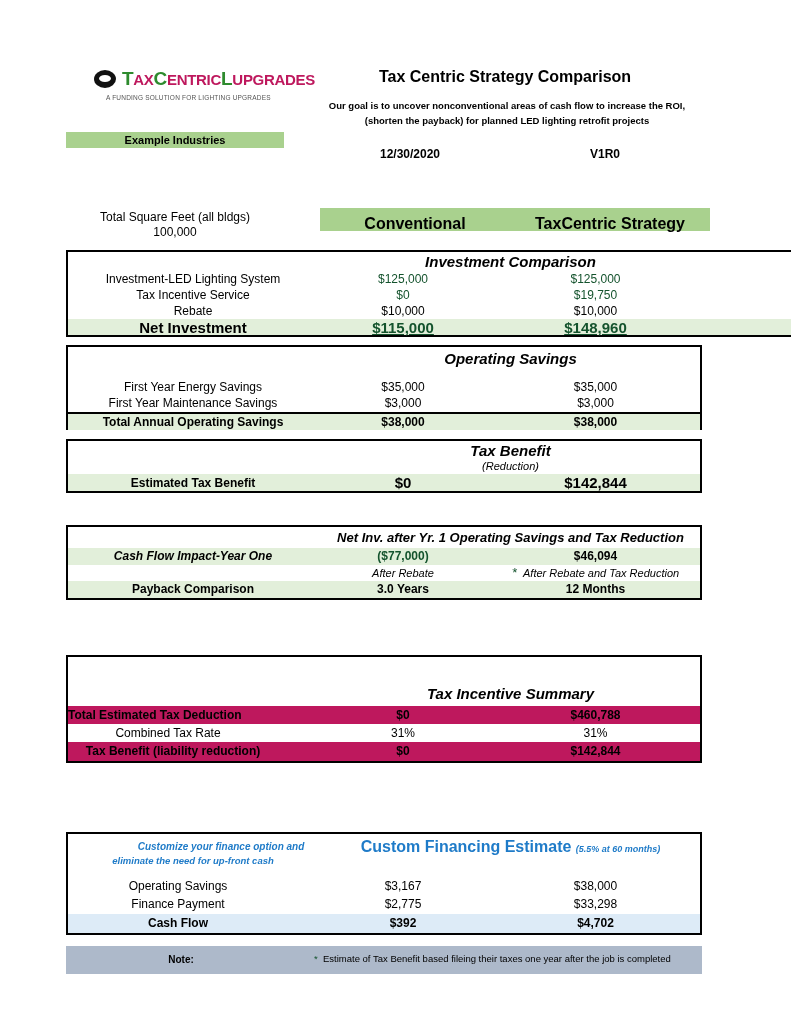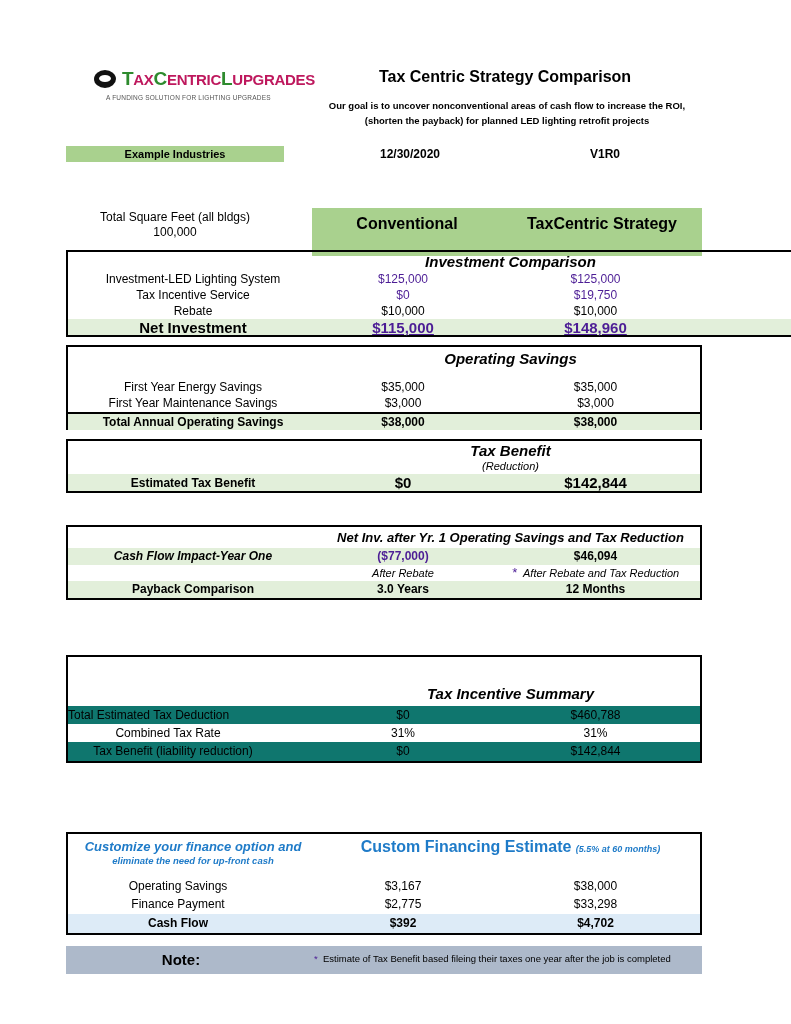--- a/index.html
+++ b/index.html
@@ -1,39 +1,39 @@
 <!DOCTYPE html>
 <html><head>
 <meta charset="utf-8">
 <style>
   html, body { margin: 0; padding: 0; background: #ffffff; }
   body { width: 791px; height: 1024px; position: relative; font-family: "Liberation Sans", sans-serif; color: #000; overflow: hidden; }
   .abs { position: absolute; }
   .c { text-align: center; }
   .b { font-weight: bold; }
   .i { font-style: italic; }
-  .red { color: #4c1d95; }
+  .red { color: #14532d; }
   .blue { color: #1f7bc8; }
 
   
   .logo { left: 94px; top: 68px; width: 195px; height: 42px; }
   .logo-bubble { position: absolute; left: 0; top: 2px; width: 22px; height: 18px; background: #111; border-radius: 50%; }
   .logo-bubble::after { content: ""; position: absolute; left: 5px; top: 5px; width: 12px; height: 7px; border-radius: 50%; background: #fff; }
   .logo-text { position: absolute; left: 28px; top: 0; font-size: 19px; font-weight: bold; letter-spacing: -0.3px; white-space: nowrap; }
   .logo-text .g { color: #2e8b2e; }
   .logo-text .k { color: #be185d; }
   .logo-text .sm { font-size: 15px; }
   .logo-tag { position: absolute; left: 12px; top: 26px; font-size: 6.5px; color: #555; letter-spacing: 0.2px; white-space: nowrap; }
 
   .title { left: 330px; top: 68px; width: 350px; font-size: 16px; font-weight: bold; text-align: center; }
   .subtitle { left: 312px; top: 98px; width: 390px; font-size: 9.5px; font-weight: bold; text-align: center; line-height: 15px; }
 
   .green-bar { background: #a9d18e; }
   .light-green { background: #e2efda; }
-  .light-gray { background: #0f766e; }
+  .light-gray { background: #be185d; font-weight: bold; }
   .light-blue { background: #ddebf7; }
   .note-bar { background: #adb9ca; }
 
   .box { border: 2px solid #000; box-sizing: border-box; }
 
   .row { position: absolute; left: 0; right: 0; }
   .cell { position: absolute; top: 0; white-space: nowrap; text-align: center; }
   .col-label { left: 0; width: 250px; }
   .col-conv { left: 250px; width: 170px; }
   .col-tax { left: 420px; width: 215px; }
@@ -43,28 +43,28 @@
 
 <div class="abs logo">
   <div class="logo-bubble"></div>
   <div class="logo-text"><span class="g">T</span><span class="k sm">AX</span><span class="g">C</span><span class="k sm">ENTRIC</span><span class="g">L</span><span class="k sm">UPGRADES</span></div>
   <div class="logo-tag">A FUNDING SOLUTION FOR LIGHTING UPGRADES</div>
 </div>
 
 <div class="abs title">Tax Centric Strategy Comparison</div>
 <div class="abs subtitle">Our goal is to uncover nonconventional areas of cash flow to increase the ROI, (shorten the payback) for planned LED lighting retrofit projects</div>
 
-<div class="abs green-bar c b" style="left:66px; top:146px; width:218px; height:16px; font-size:11px; line-height:16px;">Example Industries</div>
+<div class="abs green-bar c b" style="left:66px; top:132px; width:218px; height:16px; font-size:11px; line-height:16px;">Example Industries</div>
 <div class="abs c b" style="left:350px; top:146px; width:120px; font-size:12px; line-height:16px;">12/30/2020</div>
 <div class="abs c b" style="left:545px; top:146px; width:120px; font-size:12px; line-height:16px;">V1R0</div>
 
 <div class="abs c" style="left:66px; top:210px; width:218px; font-size:12px; line-height:15px;">Total Square Feet (all bldgs)</div>
 <div class="abs c" style="left:66px; top:225px; width:218px; font-size:12px; line-height:15px;">100,000</div>
 
-<div class="abs green-bar" style="left:312px; top:208px; width:390px; height:48px;">
+<div class="abs green-bar" style="left:320px; top:208px; width:390px; height:23px;">
   <div class="abs c b" style="left:0; width:190px; top:0; line-height:31px; font-size:16px;">Conventional</div>
   <div class="abs c b" style="left:190px; width:200px; top:0; line-height:31px; font-size:16px;">TaxCentric Strategy</div>
 </div>
 
 <div class="abs box" style="left:66px; top:250px; width:728px; height:87px;">
   <div class="row" style="top:1px; height:18px;">
     <div class="cell b i" style="left:250px; width:385px; font-size:15px; line-height:18px;">Investment Comparison</div>
   </div>
   <div class="row" style="top:19px; height:16px; font-size:12px; line-height:16px;">
     <div class="cell col-label">Investment-LED Lighting System</div>
@@ -159,21 +159,21 @@
   </div>
   <div class="row light-gray" style="top:85px; height:19px; font-size:12px; line-height:19px;">
     <div class="cell col-label" style="width:210px;">Tax Benefit (liability reduction)</div>
     <div class="cell col-conv">$0</div>
     <div class="cell col-tax">$142,844</div>
   </div>
 </div>
 
 <div class="abs box" style="left:66px; top:832px; width:636px; height:103px;">
   <div class="row" style="top:6px; height:14px;">
-    <div class="cell b i blue" style="left:0; width:250px; font-size:13px; line-height:14px;">Customize your finance option and</div>
+    <div class="cell b i blue" style="left:0; width:250px; font-size:10px; line-height:14px;padding-left:28px;">Customize your finance option and</div>
   </div>
   <div class="row" style="top:20px; height:14px;">
     <div class="cell b i blue" style="left:0; width:250px; font-size:9.5px; line-height:14px;">eliminate the need for up-front cash</div>
   </div>
   <div class="row" style="top:2px; height:22px;">
     <div class="cell blue" style="left:250px; width:385px; line-height:22px;"><span class="b" style="font-size:16px;">Custom Financing Estimate</span> <span class="b i" style="font-size:9px;">(5.5% at 60 months)</span></div>
   </div>
   <div class="row" style="top:43px; height:18px; font-size:12px; line-height:18px;">
     <div class="cell col-label" style="width:220px;">Operating Savings</div>
     <div class="cell col-conv">$3,167</div>
@@ -185,15 +185,15 @@
     <div class="cell col-tax">$33,298</div>
   </div>
   <div class="row light-blue" style="top:80px; height:19px; font-size:12px; line-height:19px; font-weight:bold;">
     <div class="cell col-label" style="width:220px;">Cash Flow</div>
     <div class="cell col-conv">$392</div>
     <div class="cell col-tax">$4,702</div>
   </div>
 </div>
 
 <div class="abs note-bar" style="left:66px; top:946px; width:636px; height:28px;">
-  <div class="abs c b" style="left:0; width:230px; top:0; line-height:28px; font-size:15px;">Note:</div>
+  <div class="abs c b" style="left:0; width:230px; top:0; line-height:28px; font-size:10px;">Note:</div>
   <div class="abs" style="left:248px; top:0; line-height:26px; font-size:9.5px; white-space:nowrap;"><span class="red">*</span>&nbsp;&nbsp;<span>Estimate of Tax Benefit based fileing their taxes one year after the job is completed</span></div>
 </div>
 
 </body></html>

